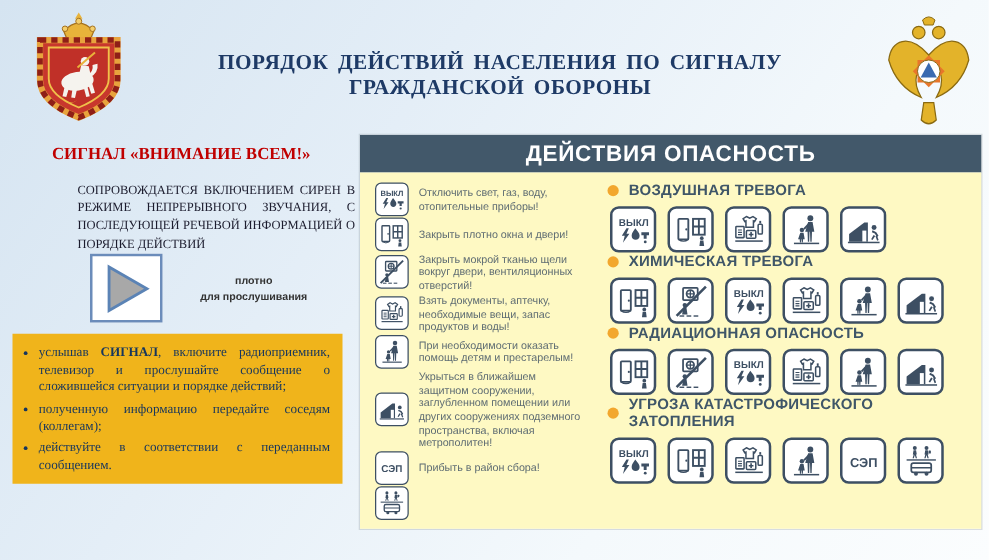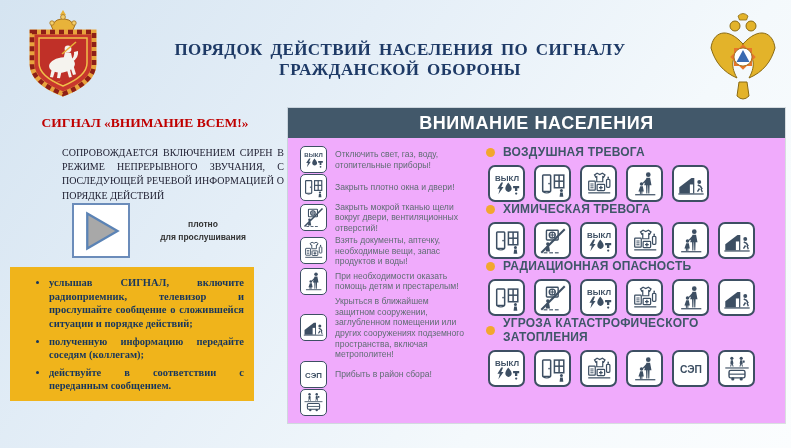--- a/index.html
+++ b/index.html
@@ -29,36 +29,36 @@
   .play-row{position:absolute;left:72px;top:203px;width:210px;display:flex;align-items:center;gap:18px;}
   .play-btn{
     width:58px;height:55px;background:#ffffff;border:2px solid #6b8cba;
     display:flex;align-items:center;justify-content:center;cursor:pointer;padding:0;
   }
   .play-btn svg{width:46px;height:44px;}
   .play-hint{
     font-size:8.5px;font-weight:bold;color:#333;text-align:center;line-height:1.5;width:110px;
   }
   .instruction-box{
-    position:absolute;left:10px;top:267px;width:244px;box-sizing:border-box;
-    background:#f0b41b;padding:9px 10px 8px 24px;font-weight:bold;
+    position:absolute;left:10px;top:267px;width:264px;box-sizing:border-box;
+    background:#f0b41b;padding:9px 10px 8px 6px;
   }
   .instruction-box ul{margin:0;padding-left:15px;}
   .instruction-box li{
     font-family:"Liberation Serif",serif;font-size:10.5px;line-height:1.3;color:#17365d;
     text-align:justify;margin-bottom:4px;
   }
   .instruction-box li:last-child{margin-bottom:0;}
   
   .panel{position:absolute;left:288px;top:108px;width:497px;height:315px;box-shadow:0 0 0 1px rgba(120,130,140,.25);}
   .panel-header{
     height:30px;background:#42586a;color:#fff;text-align:center;line-height:30px;
     font-weight:bold;font-size:18px;letter-spacing:.6px;
   }
-  .panel-body{height:285px;background:#f0abfc;display:flex;}
+  .panel-body{height:285px;background:#fef9c3;display:flex;}
   .checklist{
     width:186px;box-sizing:border-box;padding:8px 4px 7px 12px;
     display:flex;flex-direction:column;justify-content:space-between;
   }
   .chk-row{display:flex;align-items:center;gap:8px;}
   .chk-icon{
     flex:none;width:27px;height:27px;background:#fff;border:1.6px solid #3d4f63;border-radius:5px;
     display:flex;align-items:center;justify-content:center;box-sizing:border-box;
   }
   .chk-icon svg{width:23px;height:23px;}
@@ -132,21 +132,21 @@
 
   <div class="instruction-box">
     <ul>
       <li><span>услышав </span><b>СИГНАЛ</b><span>, включите радиоприемник, телевизор и прослушайте сообщение о сложившейся ситуации и порядке действий;</span></li>
       <li><span>полученную информацию передайте соседям (коллегам);</span></li>
       <li><span>действуйте в соответствии с переданным сообщением.</span></li>
     </ul>
   </div>
 
   <div class="panel">
-    <div class="panel-header">ВНИМАНИЕ НАСЕЛЕНИЯ</div>
+    <div class="panel-header">ДЕЙСТВИЯ ОПАСНОСТЬ</div>
     <div class="panel-body">
 
       <div class="checklist">
         <div class="chk-row">
           <span class="chk-icon">
               <svg viewBox="0 0 32 32">
                 <text x="16" y="12.5" text-anchor="middle" font-family="Liberation Sans, sans-serif" font-size="8.5" font-weight="bold" fill="#3d4f63">ВЫКЛ</text>
                 <path fill="#3d4f63" d="M9.8 14.5 L5.8 21 H8.3 L6.8 26.8 L12.3 19.3 H9.8 L11.8 14.5 Z"></path>
                 <path fill="#3d4f63" d="M17.3 14.5 C15.8 17 14.2 18.6 14.2 20.9 C14.2 22.9 15.7 24.4 17.6 24.4 C19.5 24.4 21 22.9 21 20.9 C21 18.6 19 17 17.3 14.5 Z"></path>
                 <path fill="#3d4f63" d="M22.5 18 h6.5 v2.5 h-2 v3 h-2.5 v-3 h-2 Z"></path>

